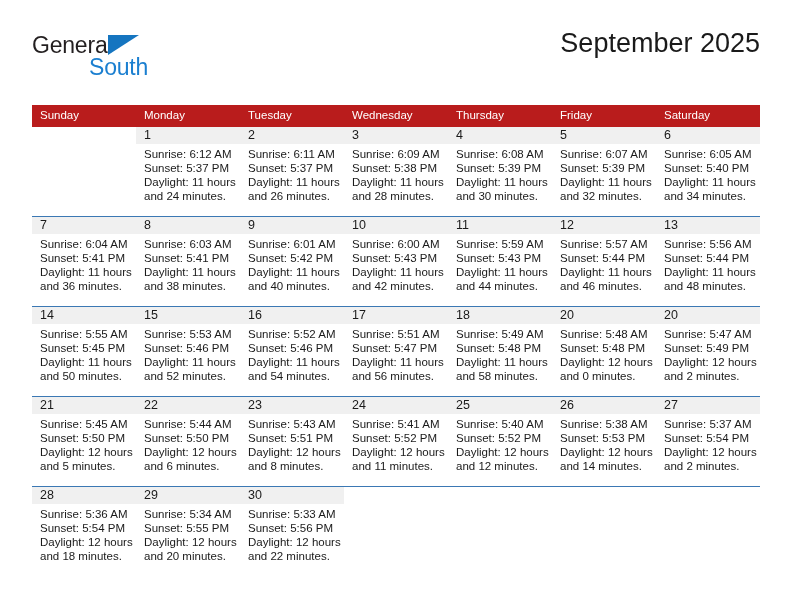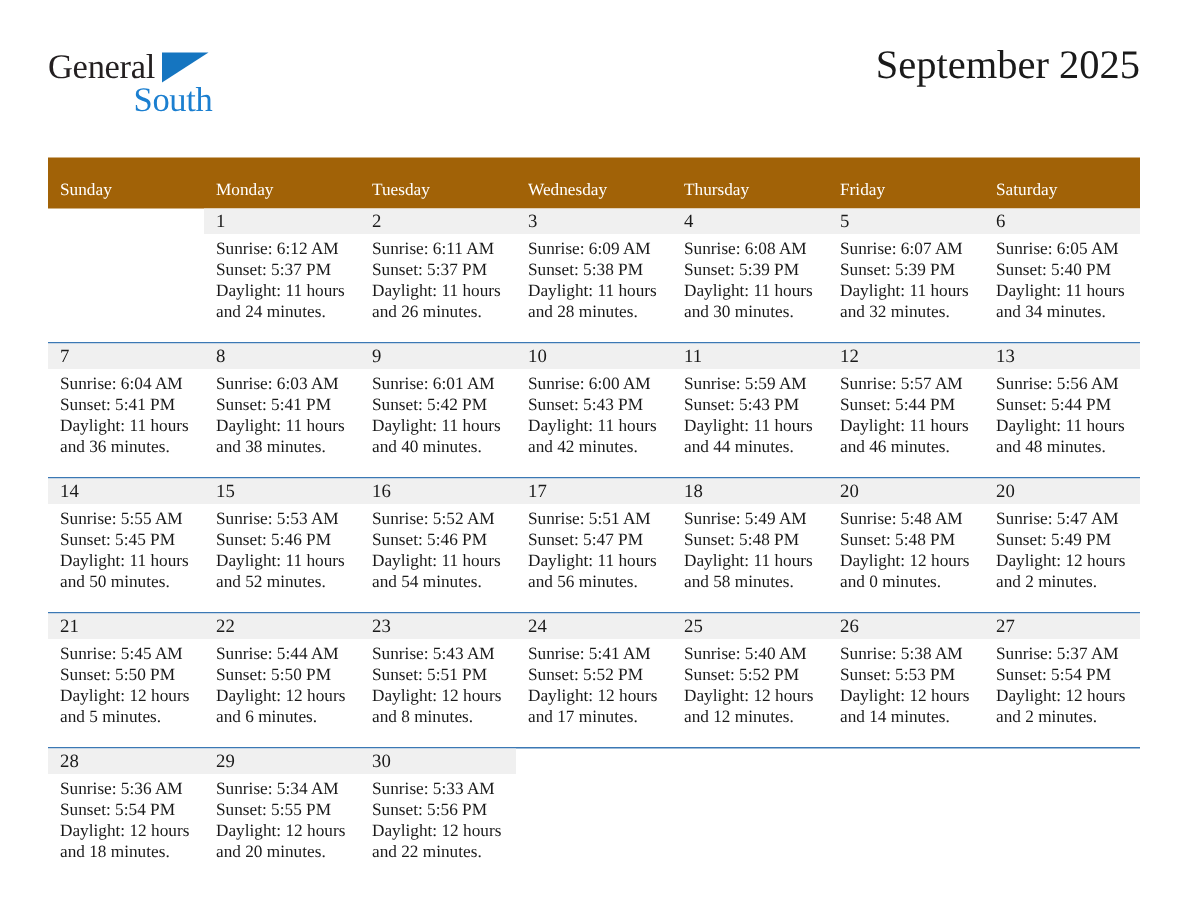--- a/index.html
+++ b/index.html
@@ -13,21 +13,20 @@
     font-family: "Liberation Sans", sans-serif;
     color: #1a1a1a;
     overflow: hidden;
   }
 
   .page {
     position: relative;
     width: 644px;
     height: 612px;
     box-sizing: border-box;
-    font-family: Liberation Serif, serif;
   }
 
   
   .header {
     position: absolute;
     left: 32px;
     top: 26px;
     width: 728px;
     height: 72px;
   }
@@ -94,26 +93,26 @@
     top: 105px;
     width: 728px;
     border-collapse: collapse;
     table-layout: fixed;
   }
   .calendar col {
     width: 104px;
   }
 
   .dow-row th {
-    background: #a16207;
+    background: #b91c1c;
     color: #ffffff;
     font-size: 11.5px;
     font-weight: normal;
     text-align: left;
-    padding: 16px 0 5px 8px;
+    padding: 4px 0 5px 8px;
     height: 12px;
     line-height: 13px;
   }
 
   .week-row td {
     vertical-align: top;
     padding: 0;
     border-top: 1px solid #3b78b4;
     height: 89px;
   }
@@ -462,21 +461,21 @@
               </div>
             </div>
           </td>
           <td>
             <div class="cell filled">
               <div class="daynum-band">24</div>
               <div class="cell-body">
                 <div>Sunrise: 5:41 AM</div>
                 <div>Sunset: 5:52 PM</div>
                 <div>Daylight: 12 hours</div>
-                <div>and 17 minutes.</div>
+                <div>and 11 minutes.</div>
               </div>
             </div>
           </td>
           <td>
             <div class="cell filled">
               <div class="daynum-band">25</div>
               <div class="cell-body">
                 <div>Sunrise: 5:40 AM</div>
                 <div>Sunset: 5:52 PM</div>
                 <div>Daylight: 12 hours</div>

